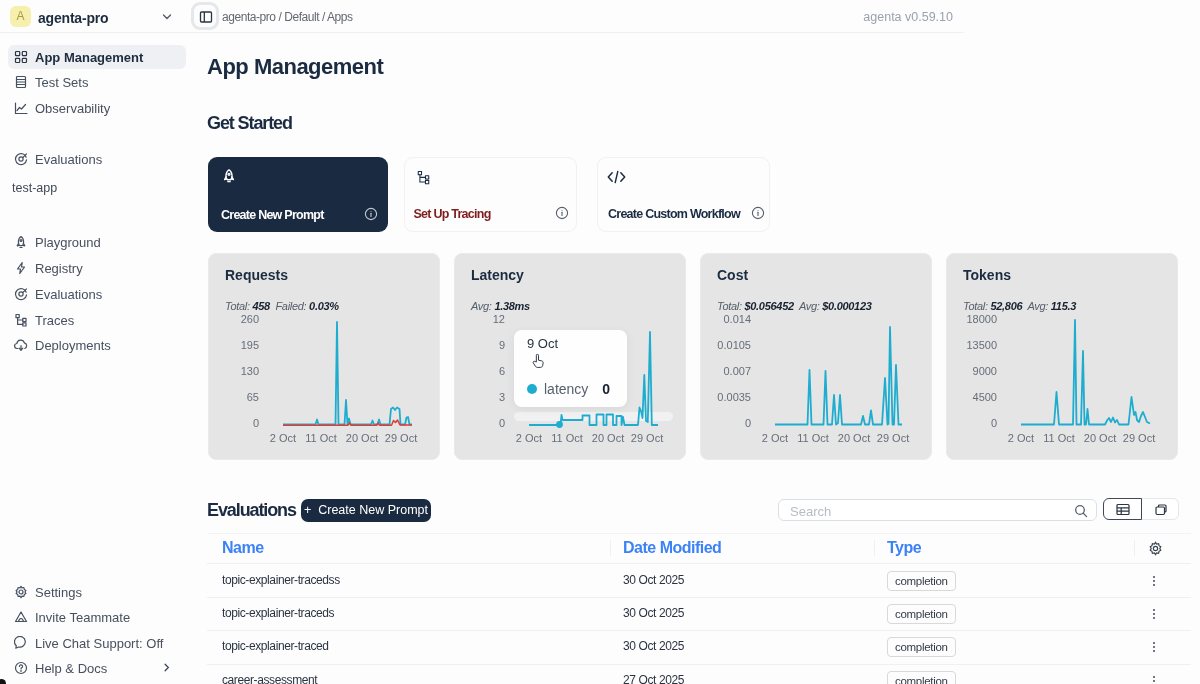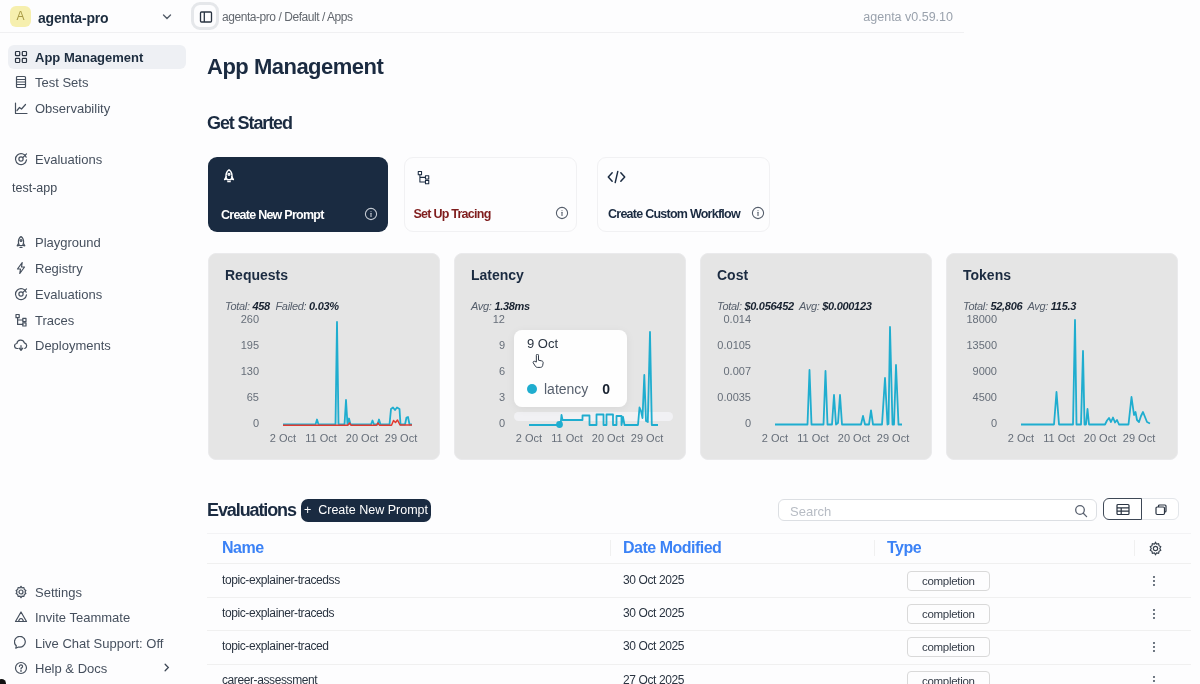--- a/index.html
+++ b/index.html
@@ -59,21 +59,21 @@
 #seg { position:absolute; left:1103px; top:498px; width:76px; height:22px; }
 #seg .b1 { position:absolute; left:0; top:0; width:39px; height:22px; border:1px solid #3e4856; border-radius:6px 0 0 6px; background:#fff; z-index:2;}
 #seg .b2 { position:absolute; left:38px; top:0; width:38px; height:22px; border:1px solid #e3e6ea; border-radius:0 6px 6px 0; background:#fff; }
 
 
 #tbl { position:absolute; left:207px; top:533px; width:984px; height:151px; overflow:hidden; font-size:12.5px; }
 .th { position:absolute; top:0; height:30px; line-height:30px; font-weight:bold; color:#3b82f6; font-size:16px; letter-spacing:-0.5px; }
 #tbl .hline { position:absolute; left:0; width:984px; height:1px; background:#f0f0f0; }
 .trow { position:absolute; height:33px; line-height:33px; color:#2a3441; font-size:12px; letter-spacing:-0.4px; }
 .vline { position:absolute; top:7px; width:1px; height:16px; background:#f0f0f0; }
-.badge { position:absolute; border:1px solid #d9d9d9; border-radius:4px; font-size:11.5px; letter-spacing:-0.3px; color:#333b47; padding:1px 14px; line-height:16px; top:7px;margin-left:20px; }
+.badge { position:absolute; border:1px solid #d9d9d9; border-radius:4px; font-size:11.5px; letter-spacing:-0.3px; color:#333b47; padding:1px 7px; line-height:16px; top:7px; }
 </style>
 </head>
 <body>
 <div id="sidebar">
   <div id="orgrow">
     <div id="avatar">A</div>
     <div id="orgname">agenta-pro</div>
     <svg style="position:absolute;left:161px;top:11px" width="12" height="12" viewBox="0 0 12 12" fill="none" stroke="#555e6a" stroke-width="1.4" stroke-linecap="round">
         <path d="M2.5 4 L6 7.5 L9.5 4"></path>
       </svg>

